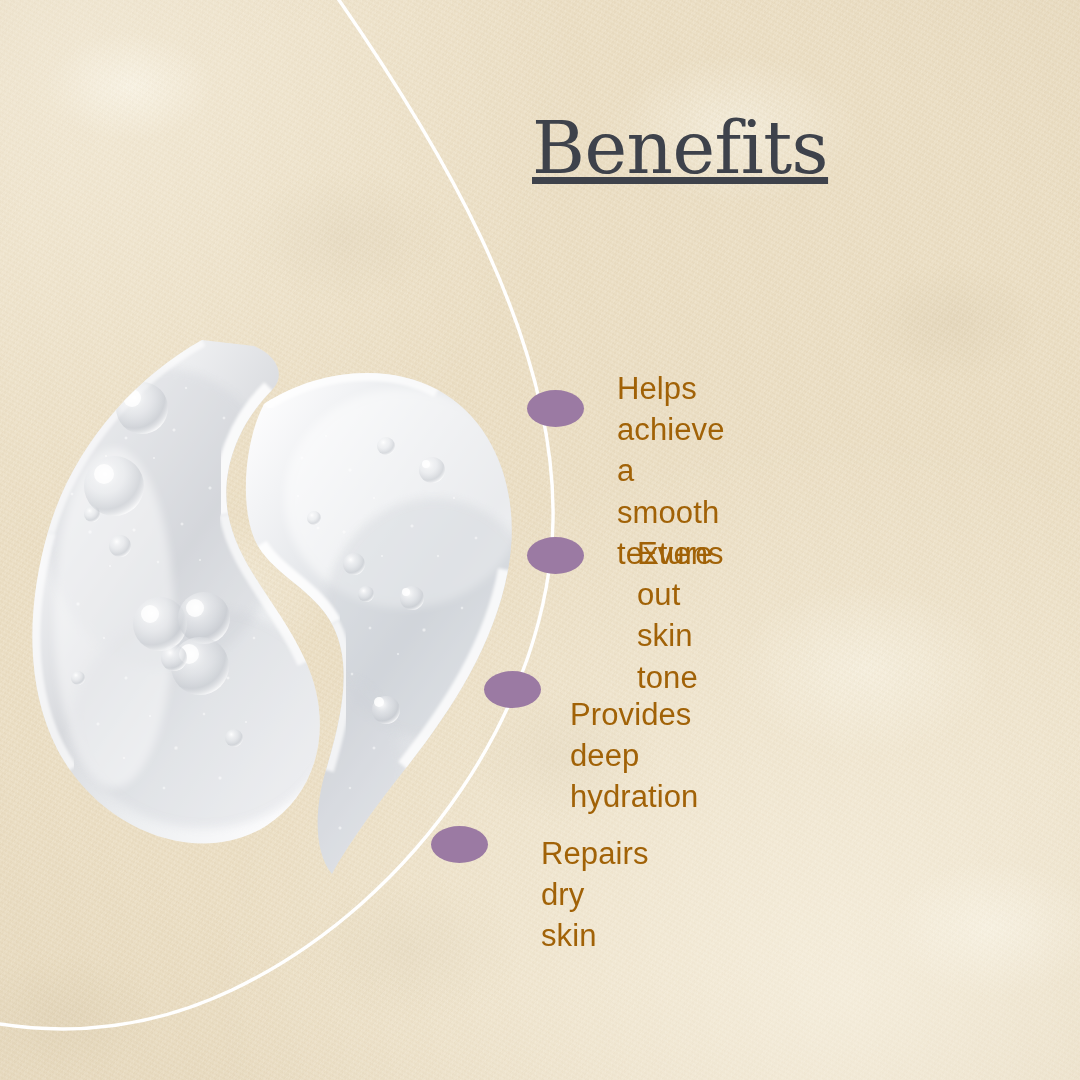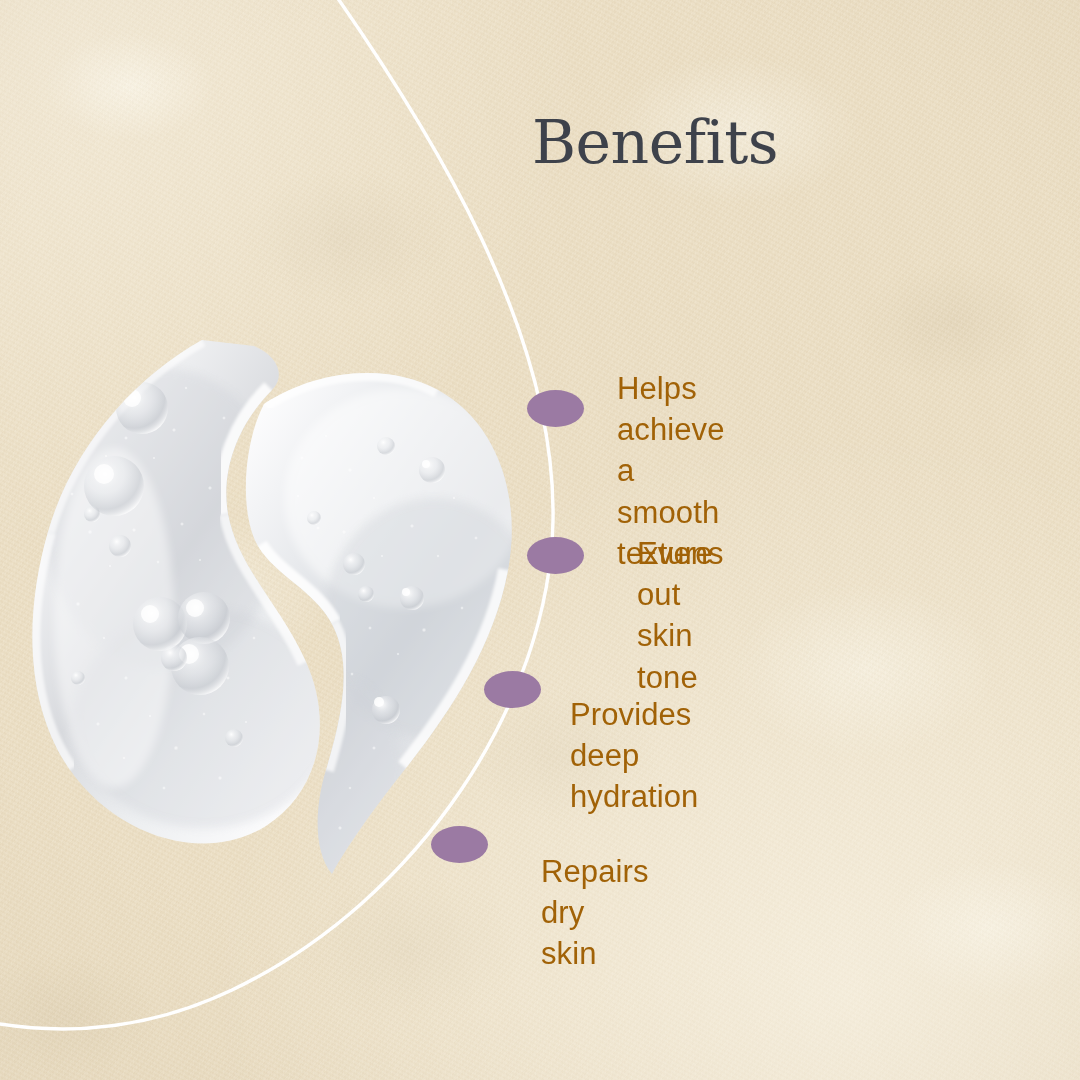--- a/index.html
+++ b/index.html
@@ -56,26 +56,27 @@
 
   
   .gel-svg { position: absolute; left: 0; top: 0; }
 
   
   #title {
     position: absolute;
     left: 532px;
     top: 112px;
     font-family: "DejaVu Serif", "Liberation Serif", serif;
-    font-size: 60px;
+    font-size: 72px;
     font-weight: 400;
     letter-spacing: -0.5px;
     color: #3e424b;
     line-height: 1;
     white-space: nowrap;
+    text-decoration: underline;
   }
 
   
   .benefit { position: absolute; }
   .bullet {
     position: absolute;
     width: 57px;
     height: 37px;
     border-radius: 50%;
     background: #9b7aa3;
@@ -298,16 +299,16 @@
     <span class="btext" style="left:637px; top:533px;">Evens out skin tone</span>
   </div>
 
   <div class="benefit">
     <span class="bullet" style="left:484px; top:671px;"></span>
     <span class="btext" style="left:570px; top:694px;">Provides deep hydration</span>
   </div>
 
   <div class="benefit">
     <span class="bullet" style="left:431px; top:826px;"></span>
-    <span class="btext" style="left:541px; top:851px;">Repairs dry skin</span>
+    <span class="btext" style="left:541px; top:833px;">Repairs dry skin</span>
   </div>
 
 </div>
 
 </body></html>

